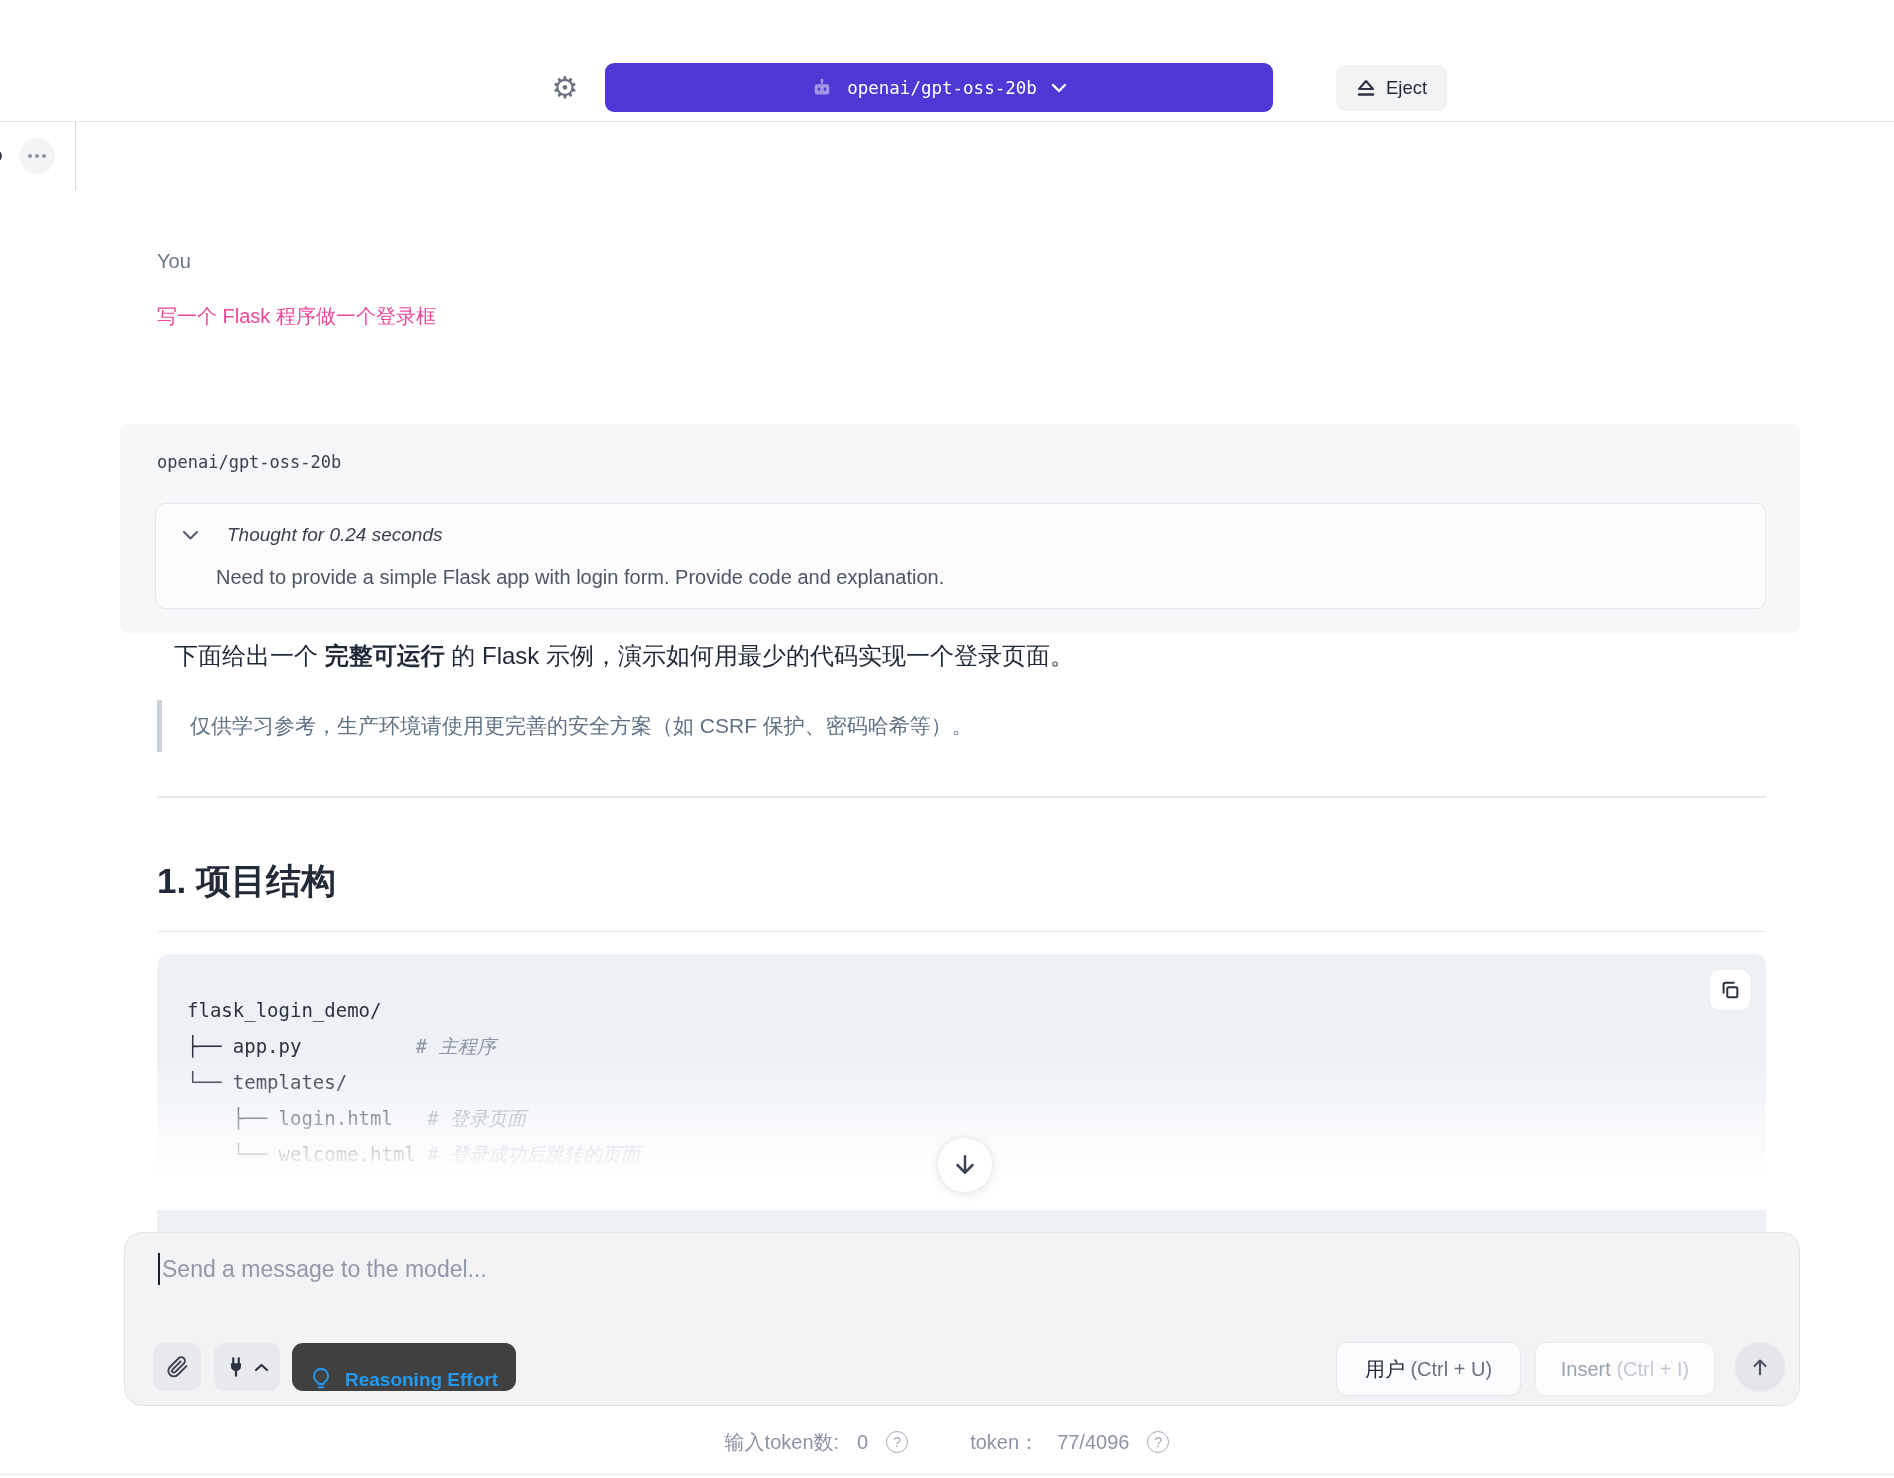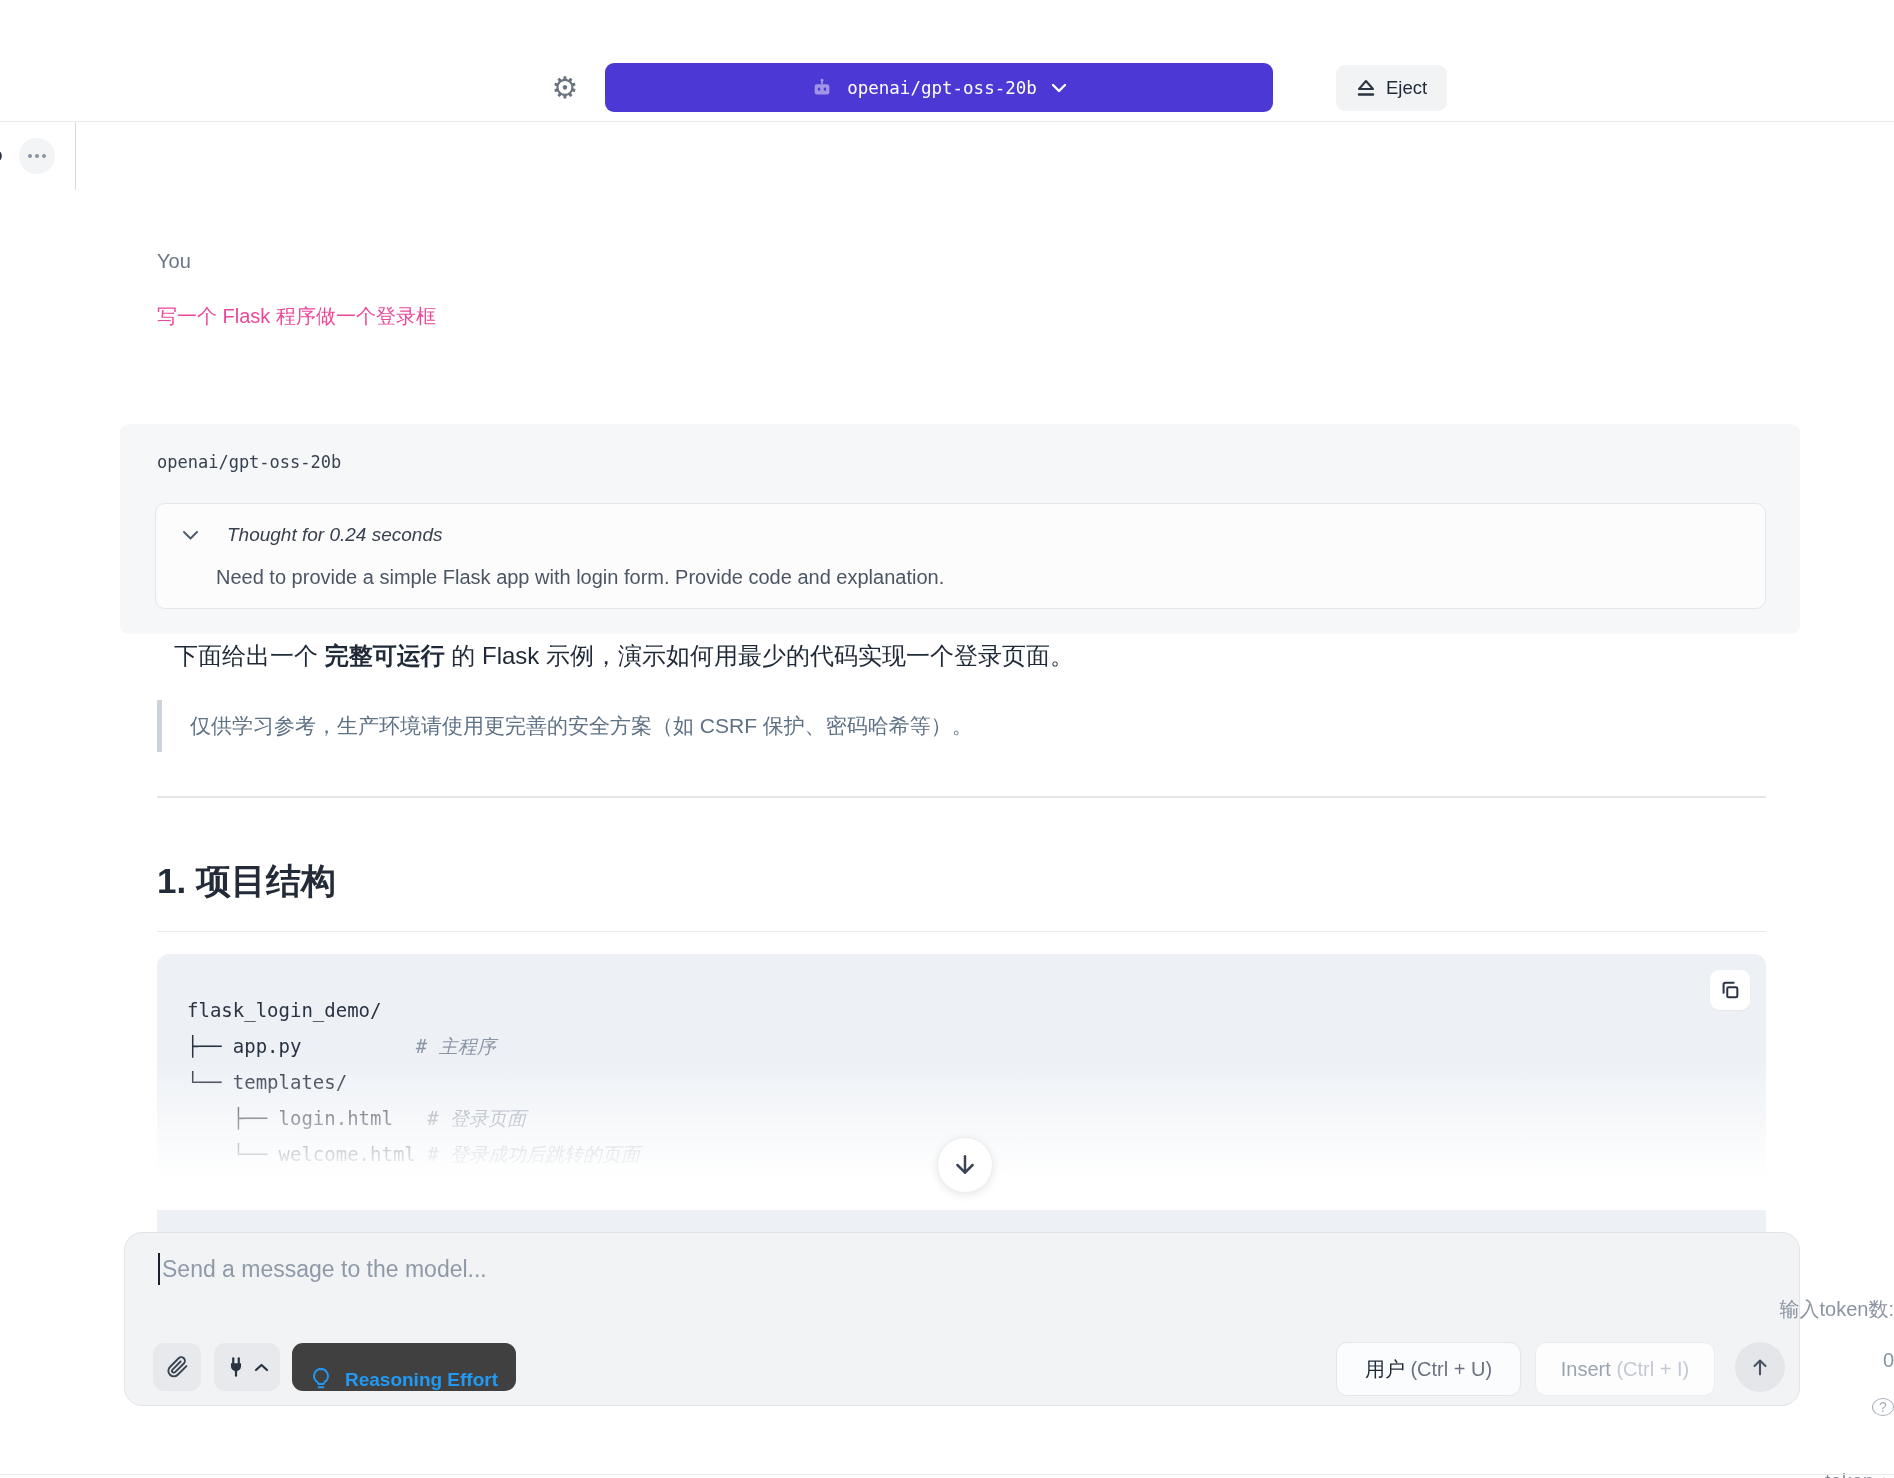--- a/index.html
+++ b/index.html
@@ -101,22 +101,22 @@
   .role-btn.user .r-short { color: #6b7280; }
   .role-btn.insert { left: 1410px; width: 180px; background: #fdfdfe; border-color: #eaecef; }
   .role-btn.insert .r-main { color: #9aa3b0; }
   .role-btn.insert .r-short { color: #c3c9d2; }
   .send-btn { position: absolute; left: 1610px; top: -1px; width: 50px; height: 50px;
     border-radius: 50%; background: #e4e6ea; display: flex; align-items: center;
     justify-content: center; cursor: pointer; }
 
   
   .statusbar { left: 0; top: 1424px; width: 1894px; height: 36px; display: flex;
-    align-items: flex-end; justify-content: center; gap: 26px; color: #8b93a2;
-    font-size: 20px; flex-direction: column; }
+    align-items: center; justify-content: center; gap: 18px; color: #8b93a2;
+    font-size: 20px; }
   .statusbar .gap { width: 26px; }
   .q-circle { width: 22px; height: 22px; border-radius: 50%; border: 1.6px solid #a7aeb9;
     color: #a7aeb9; font-size: 14px; display: inline-flex; align-items: center;
     justify-content: center; cursor: pointer; }
   .bottom-line { left: 0; top: 1474px; width: 1894px; height: 1px; background: #e8eaed; }
 
   svg { display: block; }
 </style>
 </head>
 <body>

